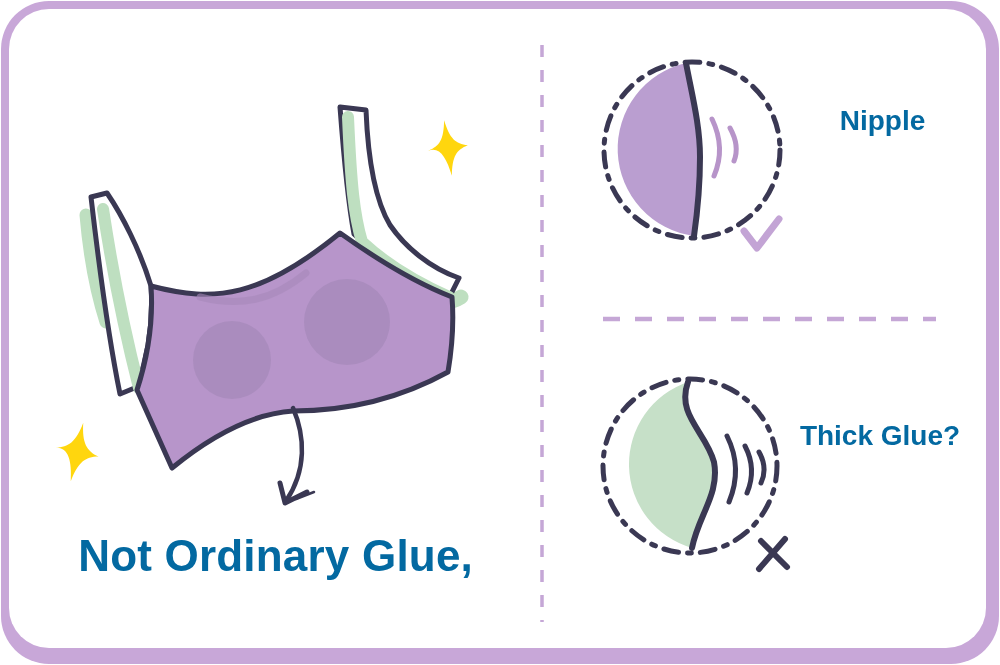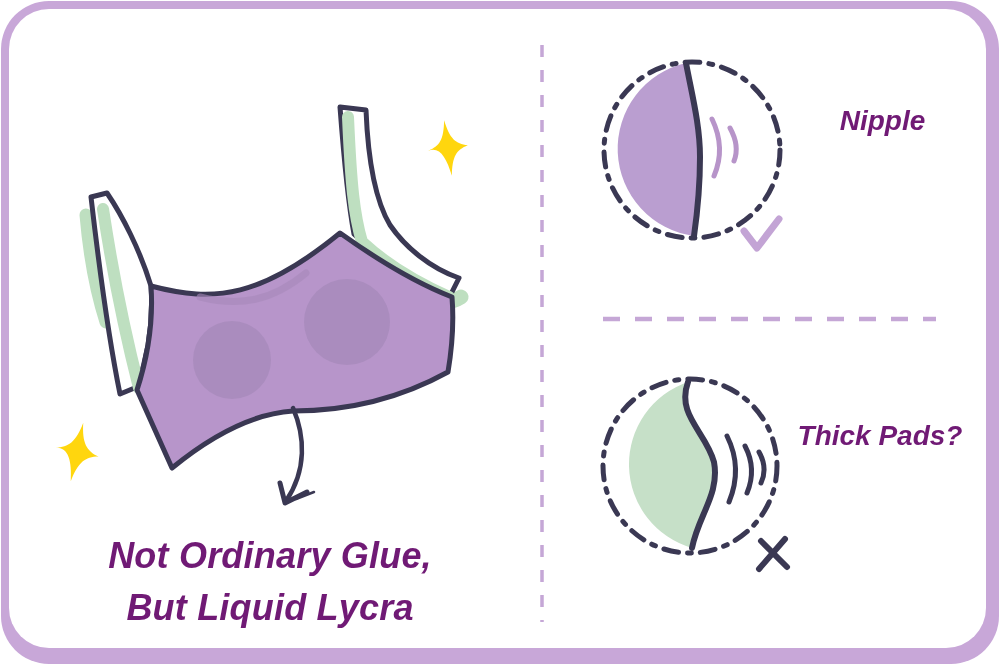--- a/index.html
+++ b/index.html
@@ -1,22 +1,22 @@
 <!DOCTYPE html>
 <html><head>
 <meta charset="utf-8">
 <style>
   html,body{margin:0;padding:0;background:#ffffff;}
   .stage{position:relative;width:1000px;height:665px;background:#ffffff;overflow:hidden;
          font-family:"Liberation Sans", sans-serif;}
   .frame{position:absolute;left:1px;top:1px;right:1px;bottom:1px;background:#c8a7d8;border-radius:48px;}
   .card{position:absolute;left:9px;top:9px;right:14px;bottom:17px;background:#ffffff;border-radius:40px;}
   .art{position:absolute;left:0;top:0;width:1000px;height:665px;}
-  .label{position:absolute;color:#701a75;font-weight:800;text-align:center;font-style:italic;}
-  .caption{left:55px;top:530px;width:430px;font-size:36px;line-height:52px;letter-spacing:.2px;}
+  .label{position:absolute;color:#0369a1;font-weight:800;text-align:center;}
+  .caption{left:43px;top:530px;width:430px;font-size:44px;line-height:52px;letter-spacing:.2px;text-align:right;}
   .feature-top{left:795px;top:104px;width:175px;font-size:28px;line-height:33px;}
   .feature-bottom{left:780px;top:420px;width:200px;font-size:28px;line-height:32px;}
 </style>
 </head>
 <body>
 
 <div class="stage">
   <div class="frame"></div>
   <div class="card"></div>
 
@@ -99,23 +99,22 @@
       </g>
       <g>
         <path d="M 761 541 L 787 567" fill="none" stroke="#3a3853" stroke-width="6" stroke-linecap="round"></path>
         <path d="M 785 539 L 759 569" fill="none" stroke="#3a3853" stroke-width="6" stroke-linecap="round"></path>
       </g>
     </g>
   </svg>
 
   <div class="label caption">
     <div>Not Ordinary Glue,</div>
-    <div>But Liquid Lycra</div>
   </div>
 
   <div class="label feature-top">
     <div>Nipple</div>
   </div>
 
   <div class="label feature-bottom">
-    <div>Thick Pads?</div>
+    <div>Thick Glue?</div>
   </div>
 </div>
 
 </body></html>

